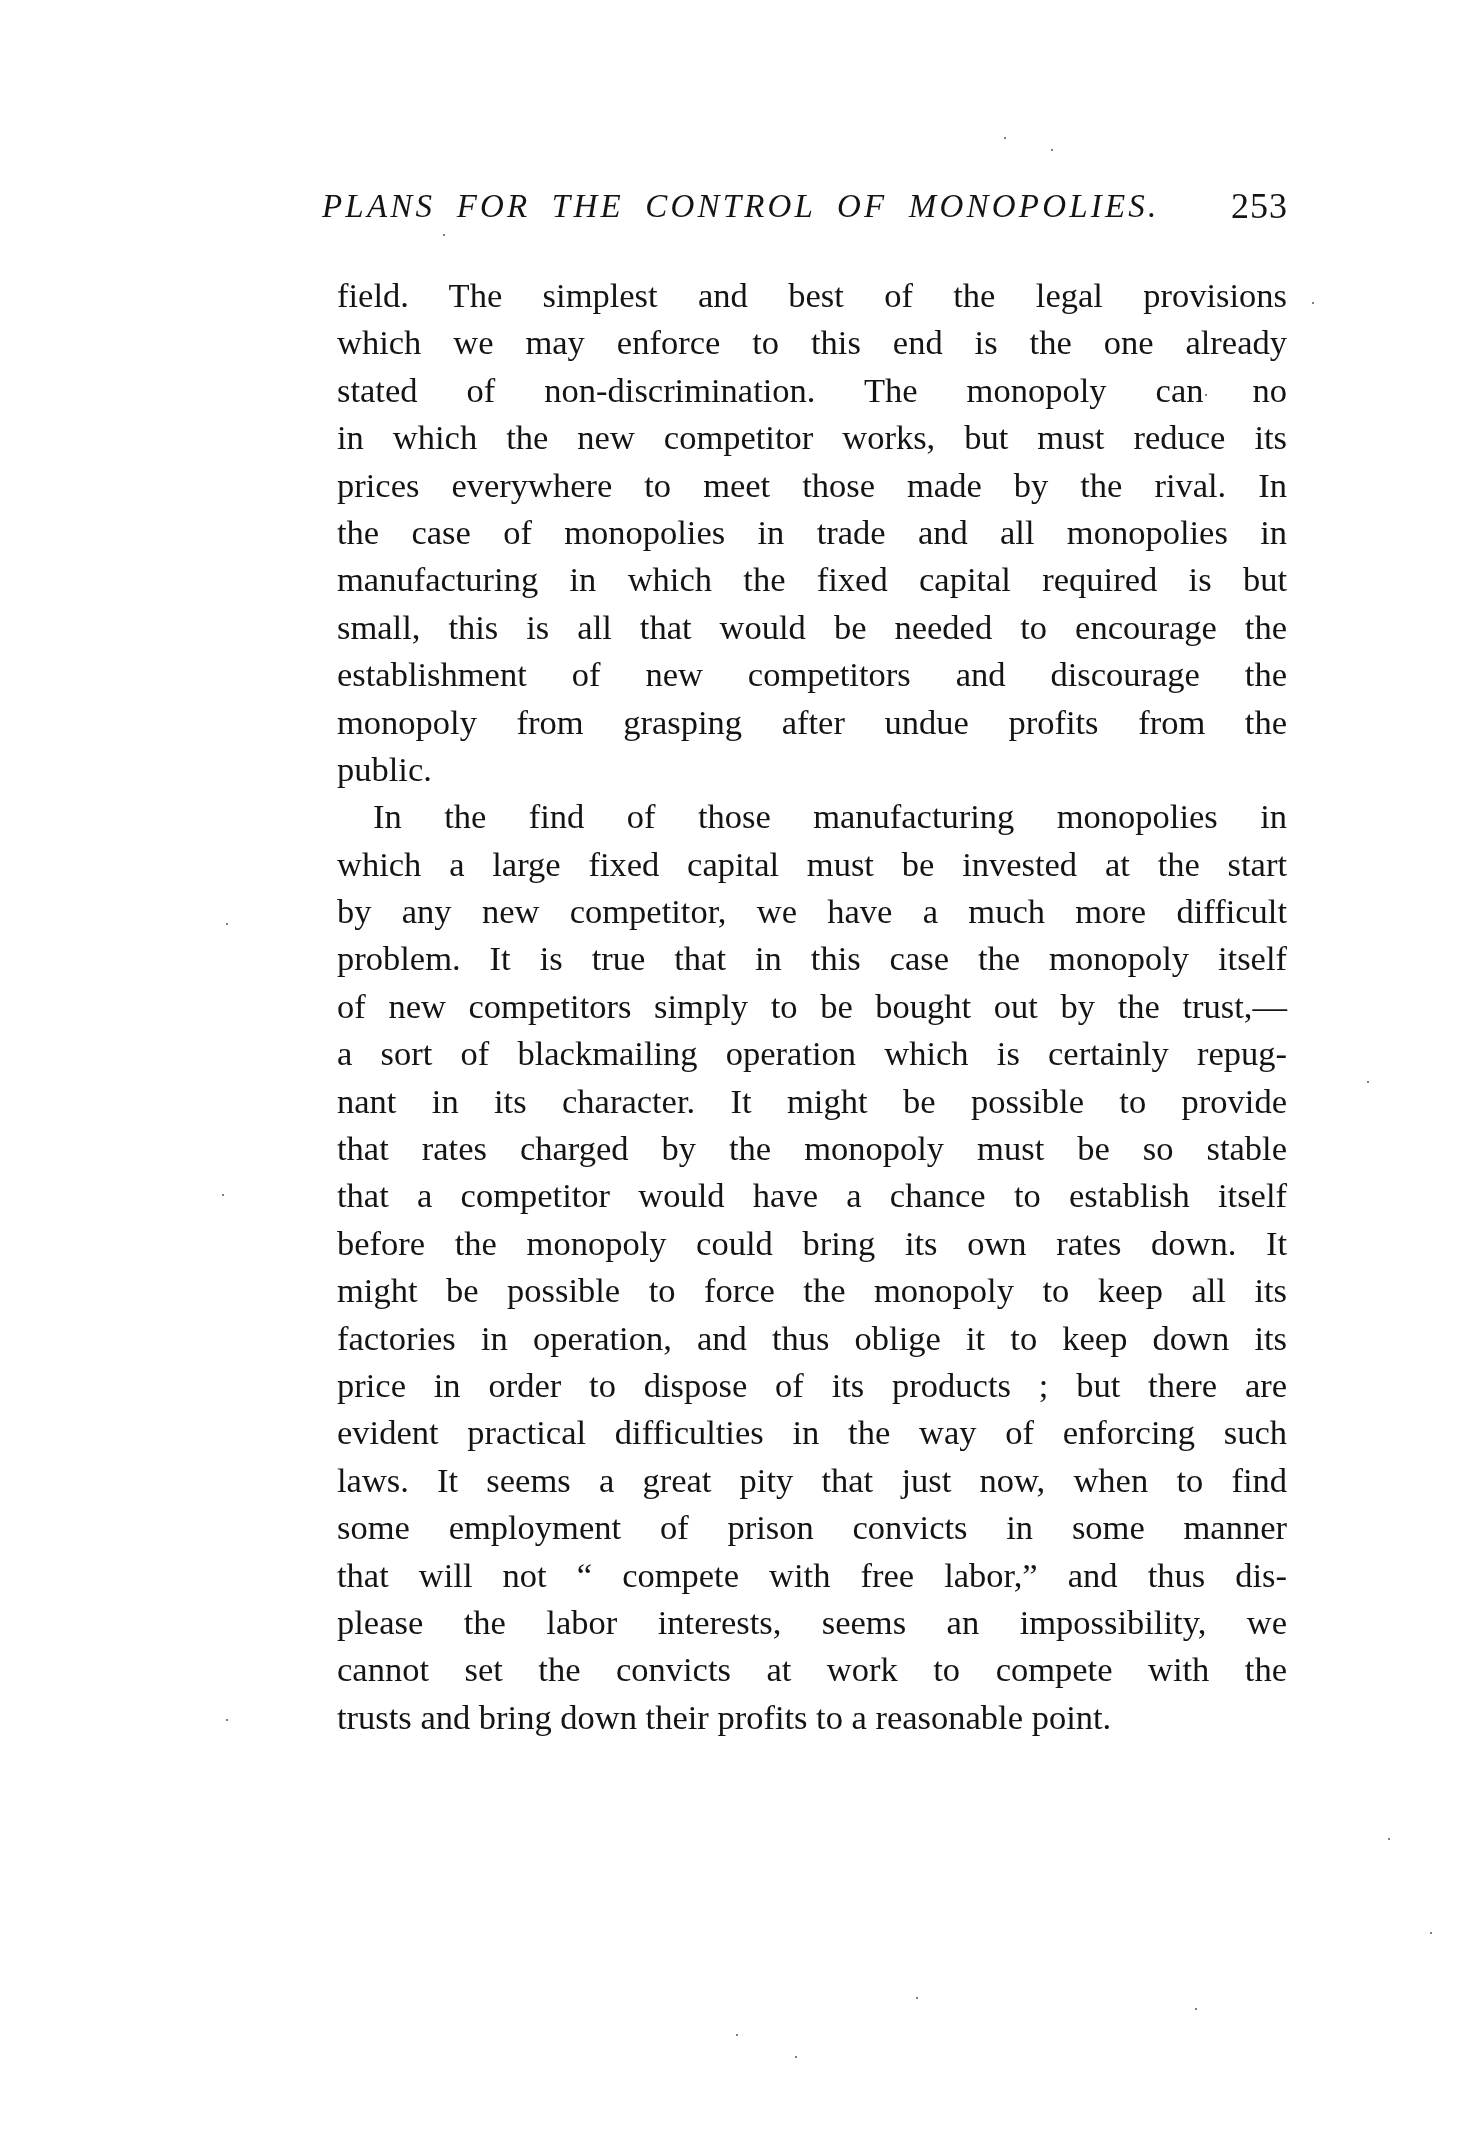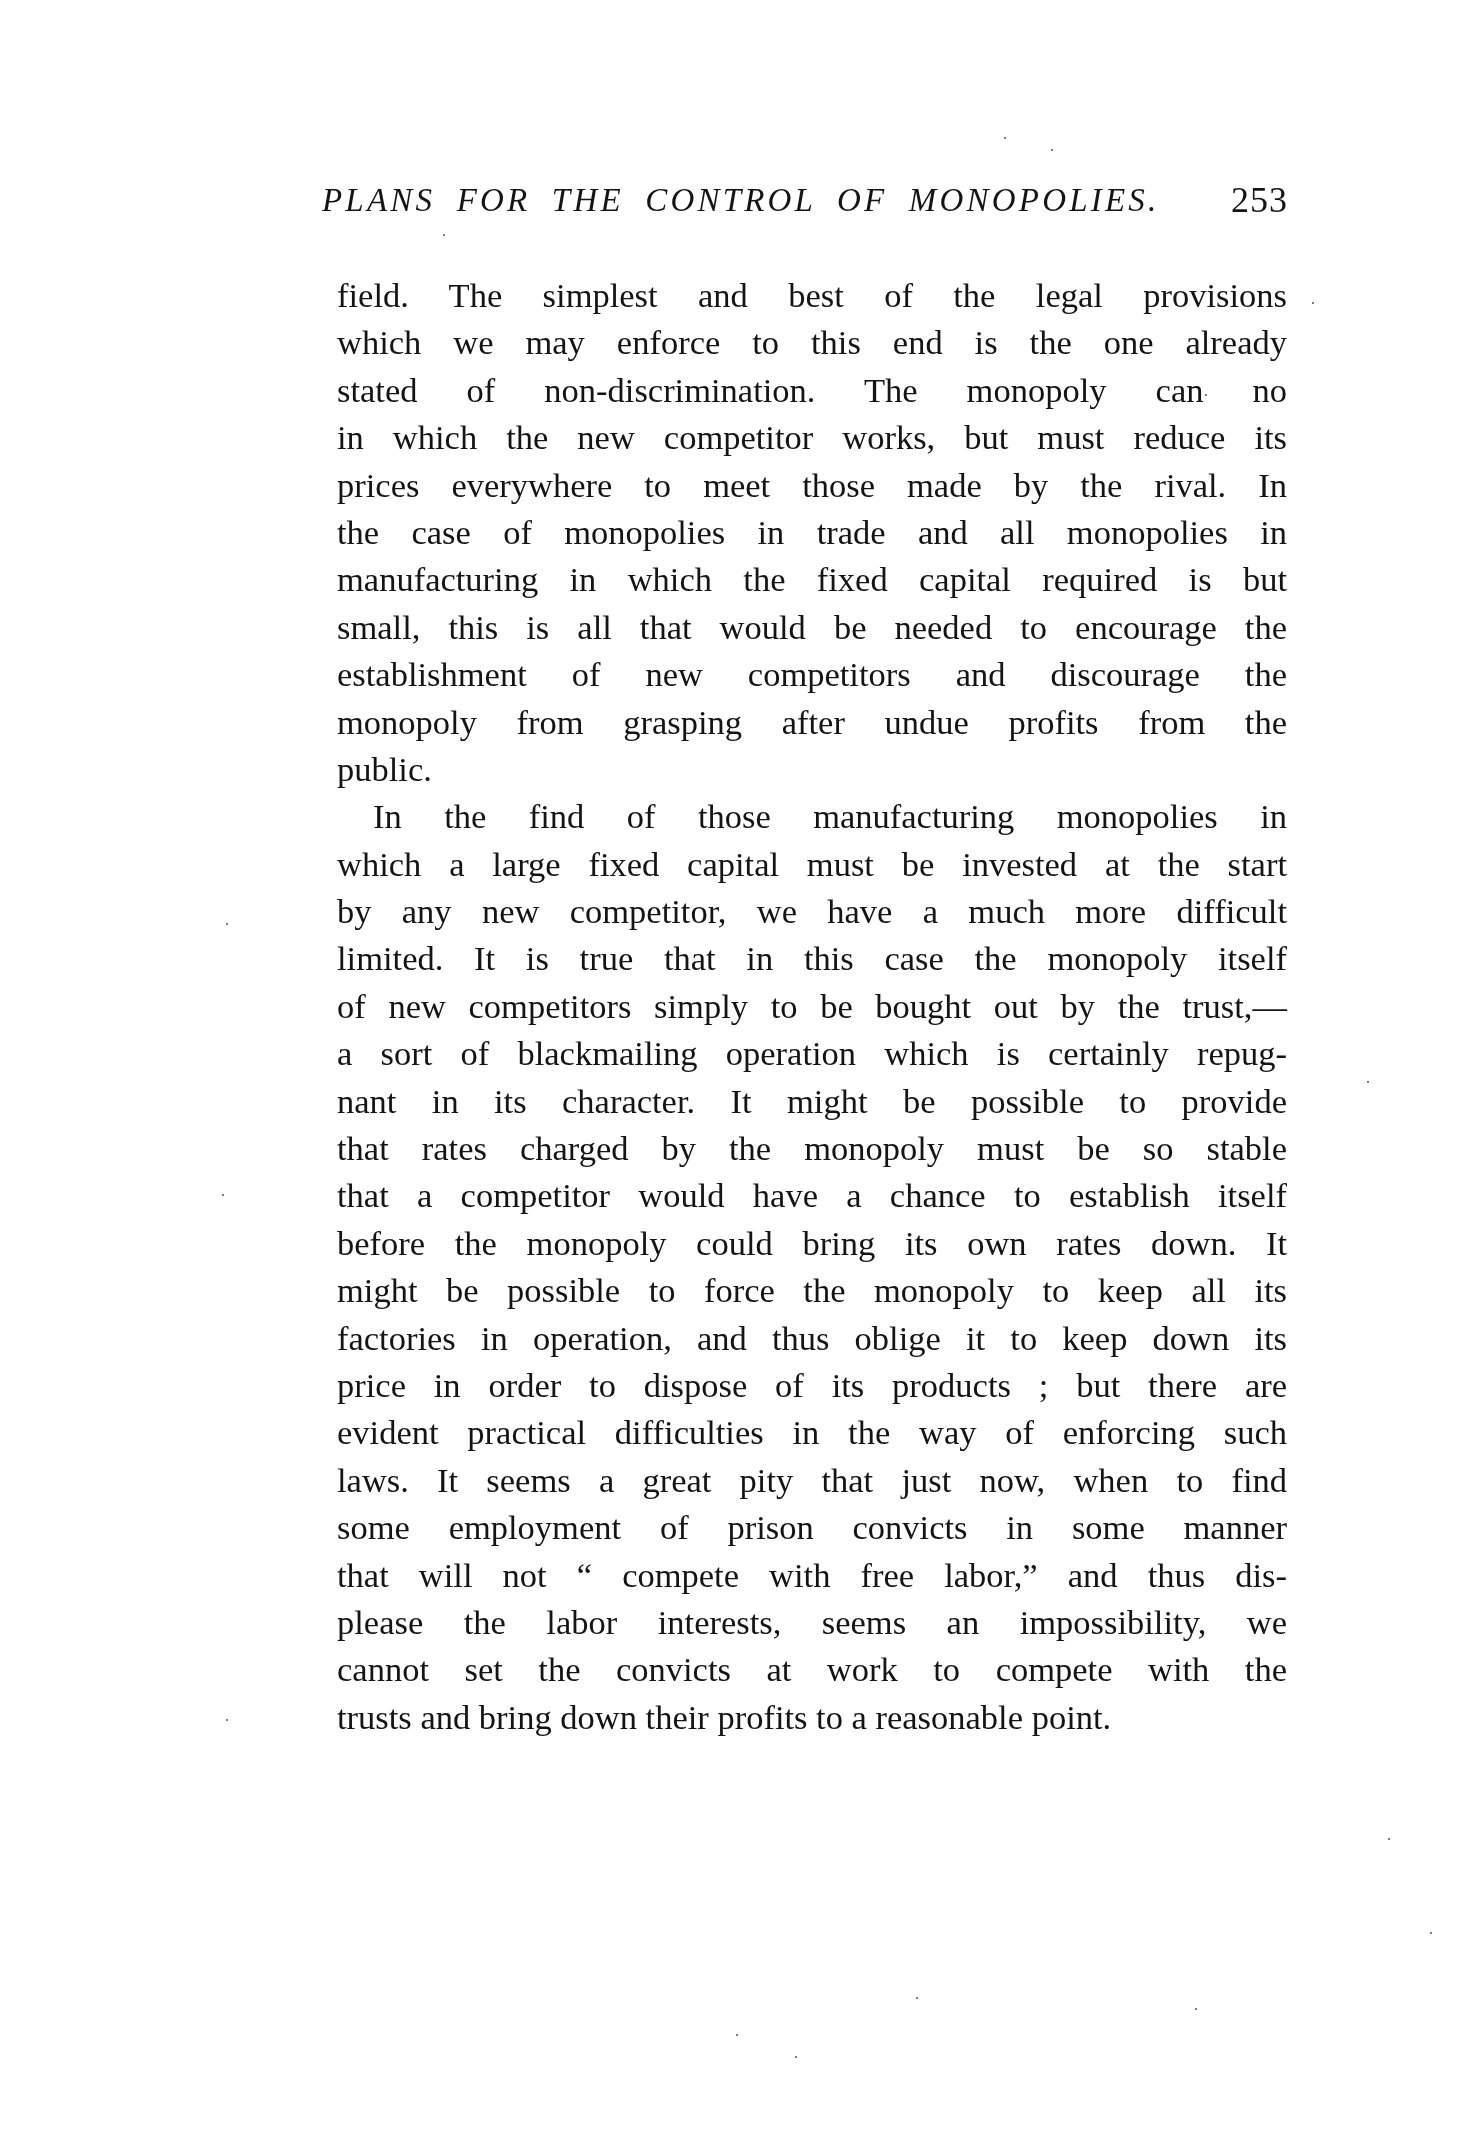--- a/index.html
+++ b/index.html
@@ -2,21 +2,21 @@
 <html><head>
 <meta charset="utf-8">
 <style>
   html, body { margin: 0; padding: 0; background: #ffffff; }
   body { width: 1478px; height: 2143px; position: relative; overflow: hidden; }
   .page {
     position: absolute; left: 0; top: 0; width: 1478px; height: 2143px; background: #fff;
     font-family: "Liberation Serif", "DejaVu Serif", serif; color: #141414;
   }
   .running-head {
-    position: absolute; left: 322px; top: 178px; width: 966px; height: 44px;
+    position: absolute; left: 322px; top: 184px; width: 966px; height: 44px;
     font-size: 33px; line-height: 44px; text-align: right;
   }
   .running-title {
     position: absolute; left: 0; top: 0;
     font-style: italic; letter-spacing: 3.2px; word-spacing: 10px;
   }
   .page-number {
     position: absolute; right: 0; top: 0; font-size: 36px; letter-spacing: 1px;
   }
   .speck { position: absolute; width: 2px; height: 2px; background: #555; border-radius: 1px; }
@@ -66,21 +66,21 @@
         <span class="line">manufacturing in which the fixed capital required is but</span>
         <span class="line">small, this is all that would be needed to encourage the</span>
         <span class="line">establishment of new competitors and discourage the</span>
         <span class="line">monopoly from grasping after undue profits from the</span>
         <span class="line last">public.</span>
       </div>
       <div>
         <span class="line indent">In the find of those manufacturing monopolies in</span>
         <span class="line">which a large fixed capital must be invested at the start</span>
         <span class="line">by any new competitor, we have a much more difficult</span>
-        <span class="line">limited. It is true that in this case the monopoly itself</span>
+        <span class="line">problem. It is true that in this case the monopoly itself</span>
         <span class="line">of new competitors simply to be bought out by the trust,—</span>
         <span class="line">a sort of blackmailing operation which is certainly repug-</span>
         <span class="line">nant in its character. It might be possible to provide</span>
         <span class="line">that rates charged by the monopoly must be so stable</span>
         <span class="line">that a competitor would have a chance to establish itself</span>
         <span class="line">before the monopoly could bring its own rates down. It</span>
         <span class="line">might be possible to force the monopoly to keep all its</span>
         <span class="line">factories in operation, and thus oblige it to keep down its</span>
         <span class="line">price in order to dispose of its products ; but there are</span>
         <span class="line">evident practical difficulties in the way of enforcing such</span>

